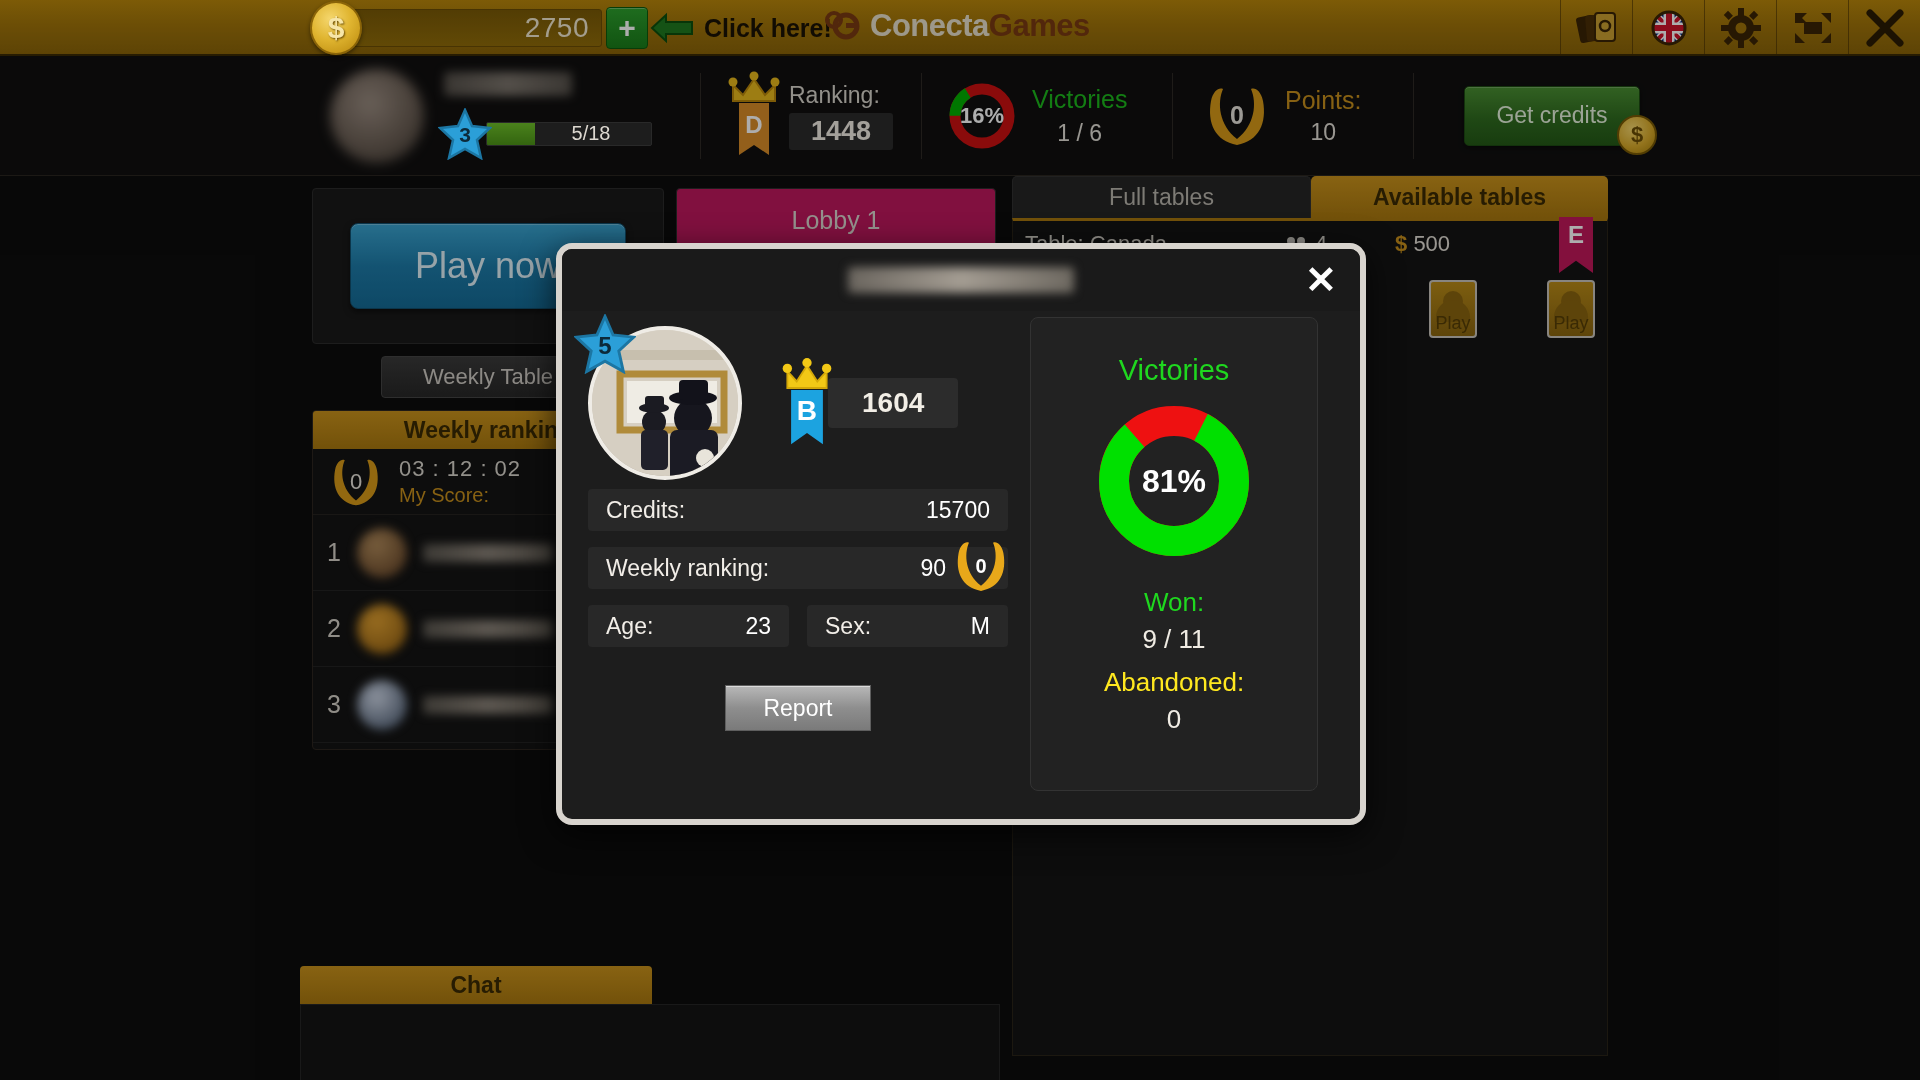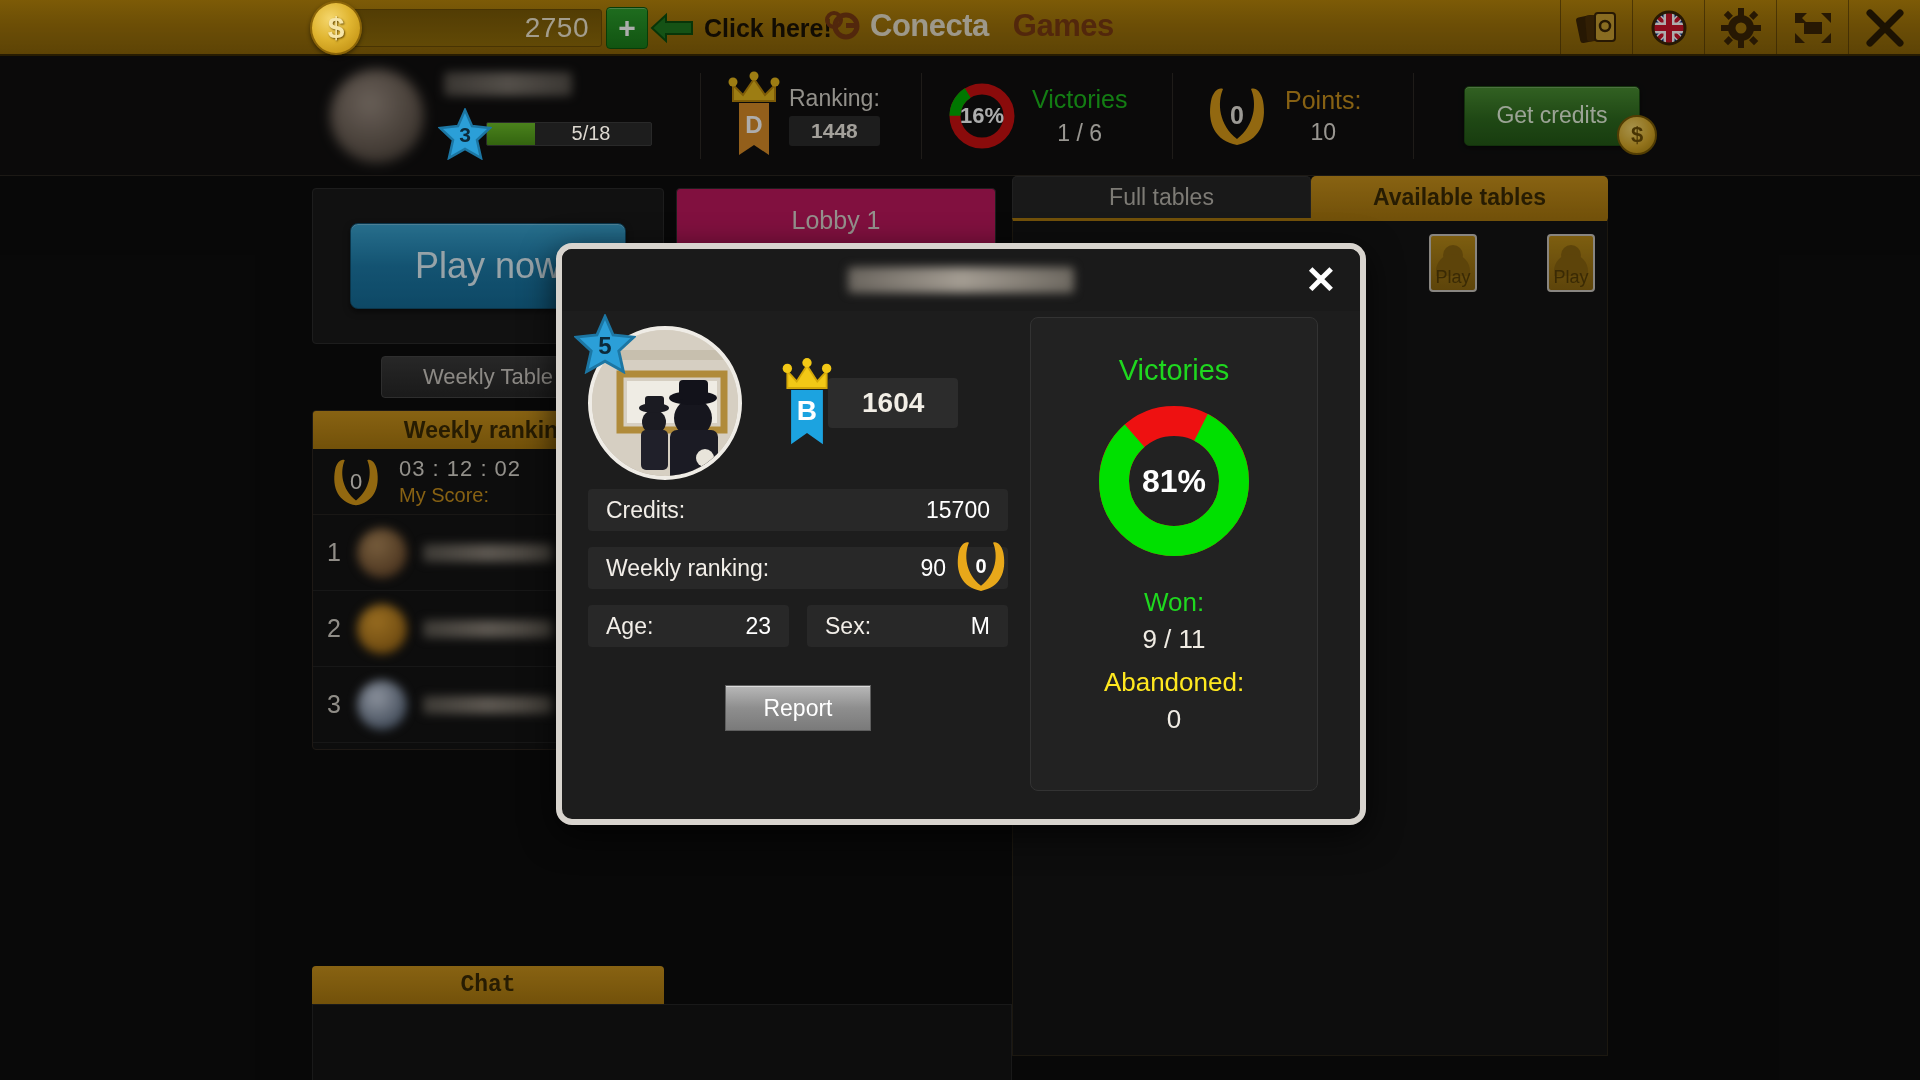--- a/index.html
+++ b/index.html
@@ -48,21 +48,21 @@
     margin-left: 2px; width: 44px; height: 34px; position: relative;
   }
   .arrow-left svg { display: block; }
   .click-here {
     margin-left: 10px; color: #1a1205; font-size: 25px; font-weight: bold;
   }
   .logo { position: absolute; left: 820px; top: 4px; display: flex; align-items: center; }
   .logo-mark { width: 44px; height: 44px; position: relative; }
   .logo-text { font-size: 31px; font-weight: bold; margin-left: 6px; letter-spacing: -.5px; }
   .logo-conecta { color: #e8e0cc; }
-  .logo-games { color: #7a3a12; margin-left: 24px; }
+  .logo-games { color: #7a3a12; }
   .tb-icons { position: absolute; right: 0; top: 0; height: 56px; display: flex; align-items: center; }
   .tb-icon {
     width: 72px; height: 56px; display: flex; align-items: center; justify-content: center;
     border-left: 1px solid rgba(60,40,4,.55);
   }
   .tb-icon:last-child { border-right: none; }
 
   
   .statsbar {
     position: absolute; left: 0; top: 56px; width: 1920px; height: 120px;
@@ -98,21 +98,21 @@
   .xp-fill { position: absolute; left: 0; top: 0; bottom: 0; width: 48px; background: linear-gradient(180deg,#6ec02a,#4c9417); }
   .xp-text { position: relative; z-index: 2; width: 100%; text-align: center; color: #ddd8d0; font-size: 20px; padding-left: 44px; }
 
   .stat-cell { display: flex; align-items: center; height: 100%; }
   .rank-cell { width: 220px; padding-left: 22px; }
   .crown-badge { width: 62px; height: 90px; position: relative; margin-right: 4px; }
   .rank-labels { display: flex; flex-direction: column; }
   .rank-label { color: #d8d4cc; font-size: 23px; margin-bottom: 4px; }
   .rank-value {
     background: #2b2b2b; border-radius: 3px; padding: 3px 22px;
-    color: #f0ece4; font-size: 21px; font-weight: bold; text-align: center;
+    color: #f0ece4; font-size: 27px; font-weight: bold; text-align: center;
   }
   .vic-cell { width: 250px; padding-left: 24px; }
   .donut-sm { width: 72px; height: 72px; position: relative; }
   .donut-sm .pct {
     position: absolute; inset: 0; display: flex; align-items: center; justify-content: center;
     color: #fff; font-size: 22px; font-weight: bold;
   }
   .vic-txt { margin-left: 14px; text-align: center; }
   .vic-title { color: #1db91d; font-size: 25px; }
   .vic-sub { color: #e2ded6; font-size: 23px; margin-top: 6px; }
@@ -184,21 +184,21 @@
   .laurel-sm .num { position: absolute; inset: 0; display: flex; align-items: center; justify-content: center; color: #e8e4dc; font-size: 22px; }
   .weekly-me-txt { margin-left: 14px; }
   .timer { color: #d8d4cc; font-size: 22px; letter-spacing: 1px; }
   .myscore { color: #c8901c; font-size: 20px; margin-top: 2px; }
   .rank-row { height: 76px; display: flex; align-items: center; padding: 0 14px; border-bottom: 1px solid #222; }
   .rank-num { width: 30px; color: #d4d0c8; font-size: 25px; }
   .rank-av { width: 50px; height: 50px; border-radius: 50%; filter: blur(5px); }
   .rank-name { margin-left: 16px; width: 130px; height: 18px; border-radius: 3px; filter: blur(5px); background: linear-gradient(90deg,#5a564f,#8a8278,#5d5850); }
 
   .chat {
-    position: absolute; left: 312px; top: 790px; width: 700px; height: 100px; font-family: Liberation Mono, monospace;
+    position: absolute; left: 300px; top: 790px; width: 700px; height: 100px;
   }
   .chat-head {
     width: 352px; height: 38px; background: linear-gradient(180deg,#c9921c,#a9780f);
     border-radius: 4px 4px 0 0;
     display: flex; align-items: center; justify-content: center;
     color: #3a2a04; font-size: 23px; font-weight: bold;
   }
   .chat-body { position: absolute; left: 0; top: 38px; width: 700px; height: 250px; background: #141414; border: 1px solid #262626; }
 
   .tables {
@@ -537,20 +537,37 @@
       <div class="chat-body"></div>
 
     </div>
 
     <div class="tables">
       <div class="tabs">
         <div class="tab inactive">Full tables</div>
         <div class="tab active">Available tables</div>
       </div>
       <div class="tables-body">
+        <div class="table-row-hdr">
+          <div class="tbl-name">Table: Canada</div>
+          <div class="tbl-seats">
+            <svg width="22" height="18" viewBox="0 0 22 18">
+                <circle cx="6" cy="6" r="4" fill="#cfcbc4"></circle>
+                <circle cx="16" cy="6" r="4" fill="#cfcbc4"></circle>
+                <path d="M0 17 C0 11 12 11 12 17 Z" fill="#cfcbc4"></path>
+                <path d="M10 17 C10 11 22 11 22 17 Z" fill="#cfcbc4"></path>
+              </svg>
+            <span>4</span>
+          </div>
+          <div class="tbl-money">
+            <span class="dollar">$</span>
+            <span>500</span>
+          </div>
+          <div class="bookmark-e">E</div>
+        </div>
         <div class="seat-row">
           <div class="seat" style="visibility:hidden"></div>
           <div class="seat" style="visibility:hidden"></div>
           <div class="seat" style="margin-left:280px">
             <div class="person"></div>
               <div class="body"></div>
             <span class="play-lbl">Play</span>
           </div>
           <div class="seat" style="margin-left:56px">
             <div class="person"></div>

